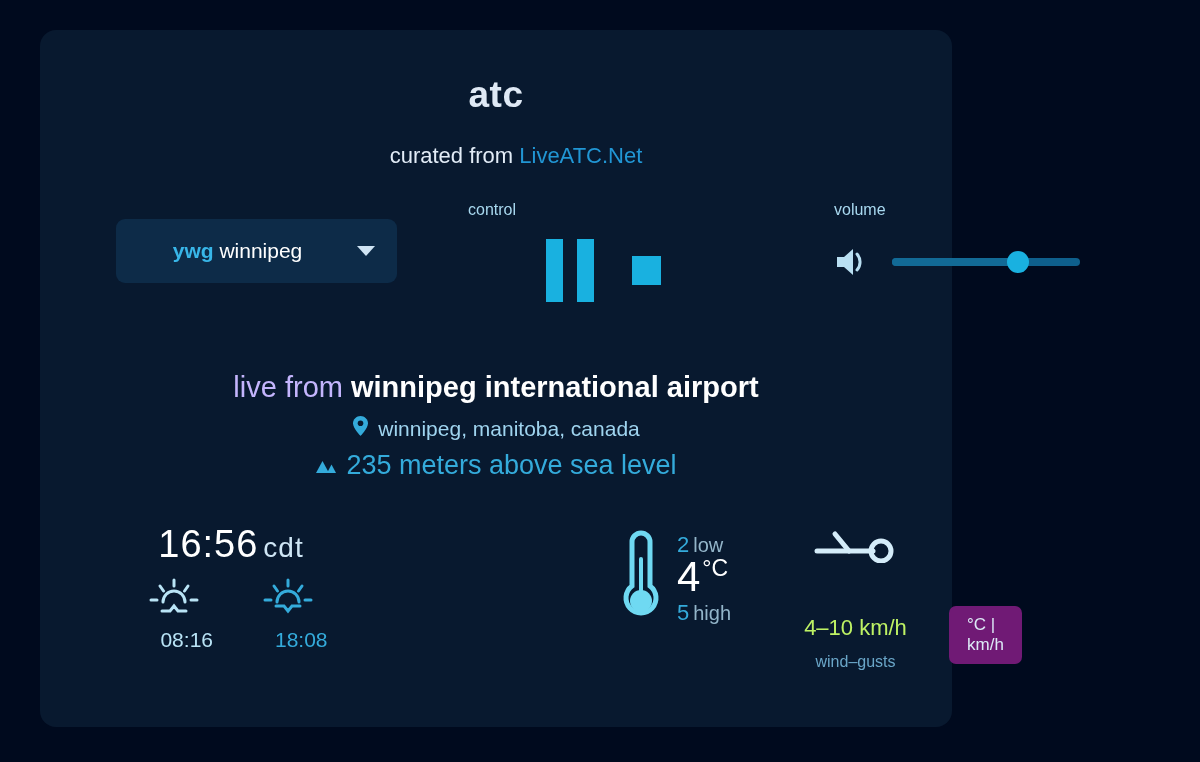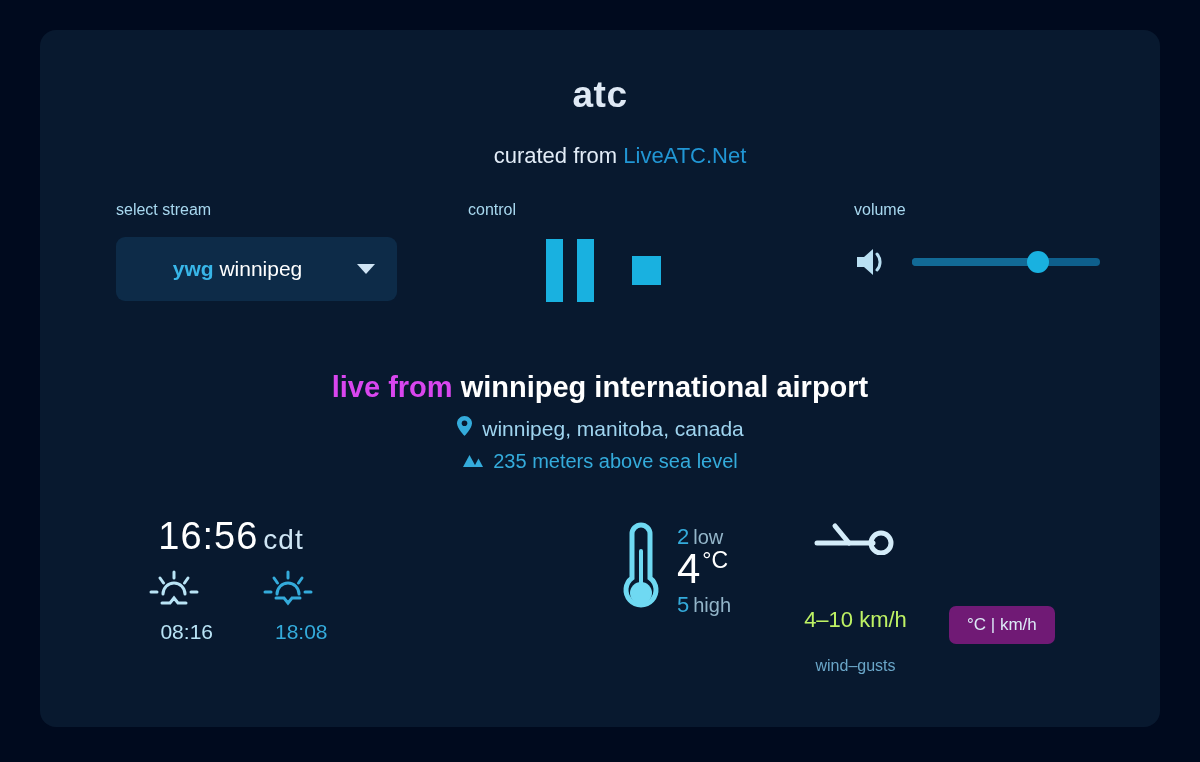--- a/index.html
+++ b/index.html
@@ -9,21 +9,21 @@
     height: 762px;
     background: #000a1e;
     font-family: "Liberation Sans", sans-serif;
     overflow: hidden;
   }
 
   .card {
     position: absolute;
     left: 40px;
     top: 30px;
-    width: 1120px;
+    width: 912px;
     height: 697px;
     background: #08192f;
     border-radius: 16px;
   }
 
   
   .title {
     text-align: center;
     margin-top: 44px;
     font-size: 37px;
@@ -89,21 +89,21 @@
     display: flex;
     align-items: center;
     margin-top: 20px;
     margin-left: 78px;
     gap: 38px;
   }
   .pause-btn { display: flex; gap: 14px; cursor: pointer; }
   .pause-btn i { display: block; width: 17px; height: 63px; background: #19b1e0; }
   .stop-btn { width: 29px; height: 29px; background: #19b1e0; cursor: pointer; margin-top: 0px; }
 
-  .volume-block { position: absolute; left: 794px; top: 0; margin-left: 20px; }
+  .volume-block { position: absolute; left: 794px; top: 0; }
   .vol-row { display: flex; align-items: center; margin-top: 26px; gap: 22px; }
   .speaker { width: 36px; height: 34px; position: relative; }
   .slider {
     position: relative;
     width: 188px;
     height: 8px;
     background: #0e5f8c;
     border-radius: 4px;
   }
   .slider .fill {
@@ -124,31 +124,31 @@
 
   
   .live {
     text-align: center;
     margin-top: 60px;
   }
   .live-line {
     font-size: 29px;
     color: #ffffff;
   }
-  .live-line .light { font-weight: 700; color: #d946ef; }
+  .live-line .light { font-weight: 400; color: #c4b5fd; }
   .live-line .strong { font-weight: bold; }
   .geo-line {
     margin-top: 11px;
     font-size: 21px;
     color: #9fd4ef;
     display: flex; align-items: center; justify-content: center; gap: 9px;
   }
   .alt-line {
     margin-top: 8px;
-    font-size: 20px;
+    font-size: 27px;
     color: #34abdb;
     display: flex; align-items: center; justify-content: center; gap: 9px;
   }
 
   
   .weather {
     position: relative;
     margin-top: 42px;
     height: 160px;
   }
@@ -175,21 +175,21 @@
   .temp-nums { line-height: 1.0; }
   .t-low  { font-size: 22px; color: #34abdb; }
   .t-low .u { color: #93b5c9; font-size: 20px; margin-left: 4px; }
   .t-main { font-size: 42px; color: #ffffff; }
   .t-main .u { font-size: 23px; vertical-align: super; margin-left: 2px; }
   .t-high { font-size: 22px; color: #34abdb; margin-top: 4px;}
   .t-high .u { color: #93b5c9; font-size: 20px; margin-left: 4px; }
 
   .w-wind { position: absolute; left: 723px; top: 6px; width: 185px; text-align: center; }
   .wind-speed { font-size: 22px; color: #bef264; margin-top: 48px; }
-  .wind-lbl { font-size: 16px; color: #6aa6c8; margin-top: 24px; }
+  .wind-lbl { font-size: 16px; color: #6aa6c8; margin-top: 12px; }
 
   .units {
     position: absolute;
     left: 909px;
     top: 576px;
     padding: 9px 18px;
     background: #701a75;
     border-radius: 7px;
     font-size: 17px;
     color: #dceaf6;
@@ -201,21 +201,20 @@
 <div class="card">
 
   <div class="title">atc</div>
   <div class="subtitle">
     <span>curated from </span><span class="link">LiveATC.Net</span>
   </div>
 
   <div class="controls">
 
     <div class="stream-block">
-      <div class="sec-label">select stream</div>
       <div class="stream-select">
         <div class="stream-text">
           <div class="stream-line1">
             <span class="stream-code">ywg</span>
             <span>winnipeg</span>
           </div>
         </div>
         <span class="caret"></span>
       </div>
     </div>

